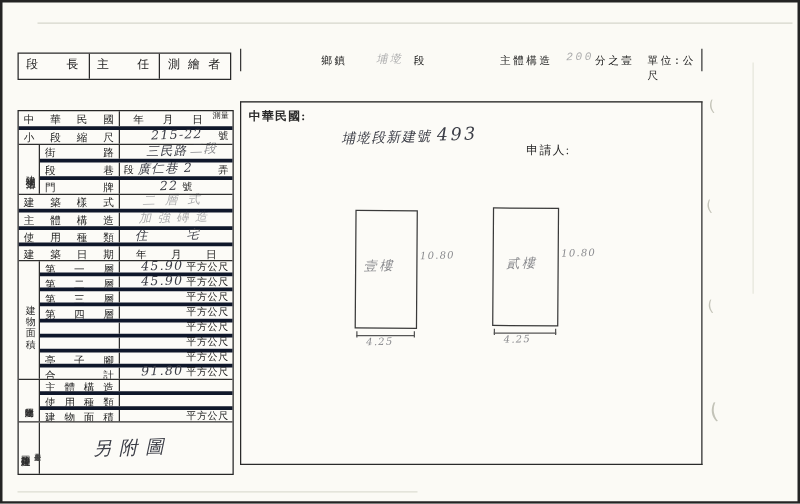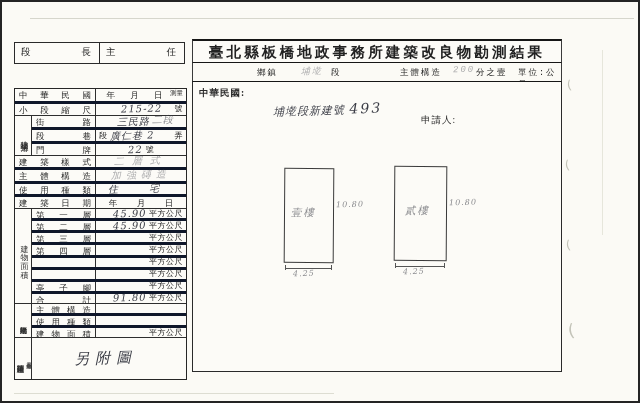--- a/index.html
+++ b/index.html
@@ -90,24 +90,24 @@
   <div class="scan-right-v"></div>
   <div class="scan-bottom"></div>
   <div class="hole" style="left:565px;top:76px;">(</div>
   <div class="hole" style="left:563px;top:156px;">(</div>
   <div class="hole" style="left:564px;top:236px;">(</div>
   <div class="hole big" style="left:566px;top:318px;">(</div>
 
   <div class="sig">
     <div class="sig-cell">段長</div>
     <div class="sig-cell">主任</div>
+    <div class="sig-cell">測繪者</div>
   </div>
 
   <div class="title-area">
-    <div class="title-row">臺北縣板橋地政事務所建築改良物勘測結果</div>
     <div class="scale-row">
       <span style="left:64px">鄉鎮</span>
       <span class="hand faint" style="left:108px;top:2px;font-size:9px">埔墘</span>
       <span style="left:138px">段</span>
       <span style="left:207px">主體構造</span>
       <span class="hand faint" style="left:260px;top:2px;font-size:9px">200</span>
       <span style="left:283px">分之壹</span>
       <span style="left:325px">單位:公尺</span>
     </div>
   </div>

